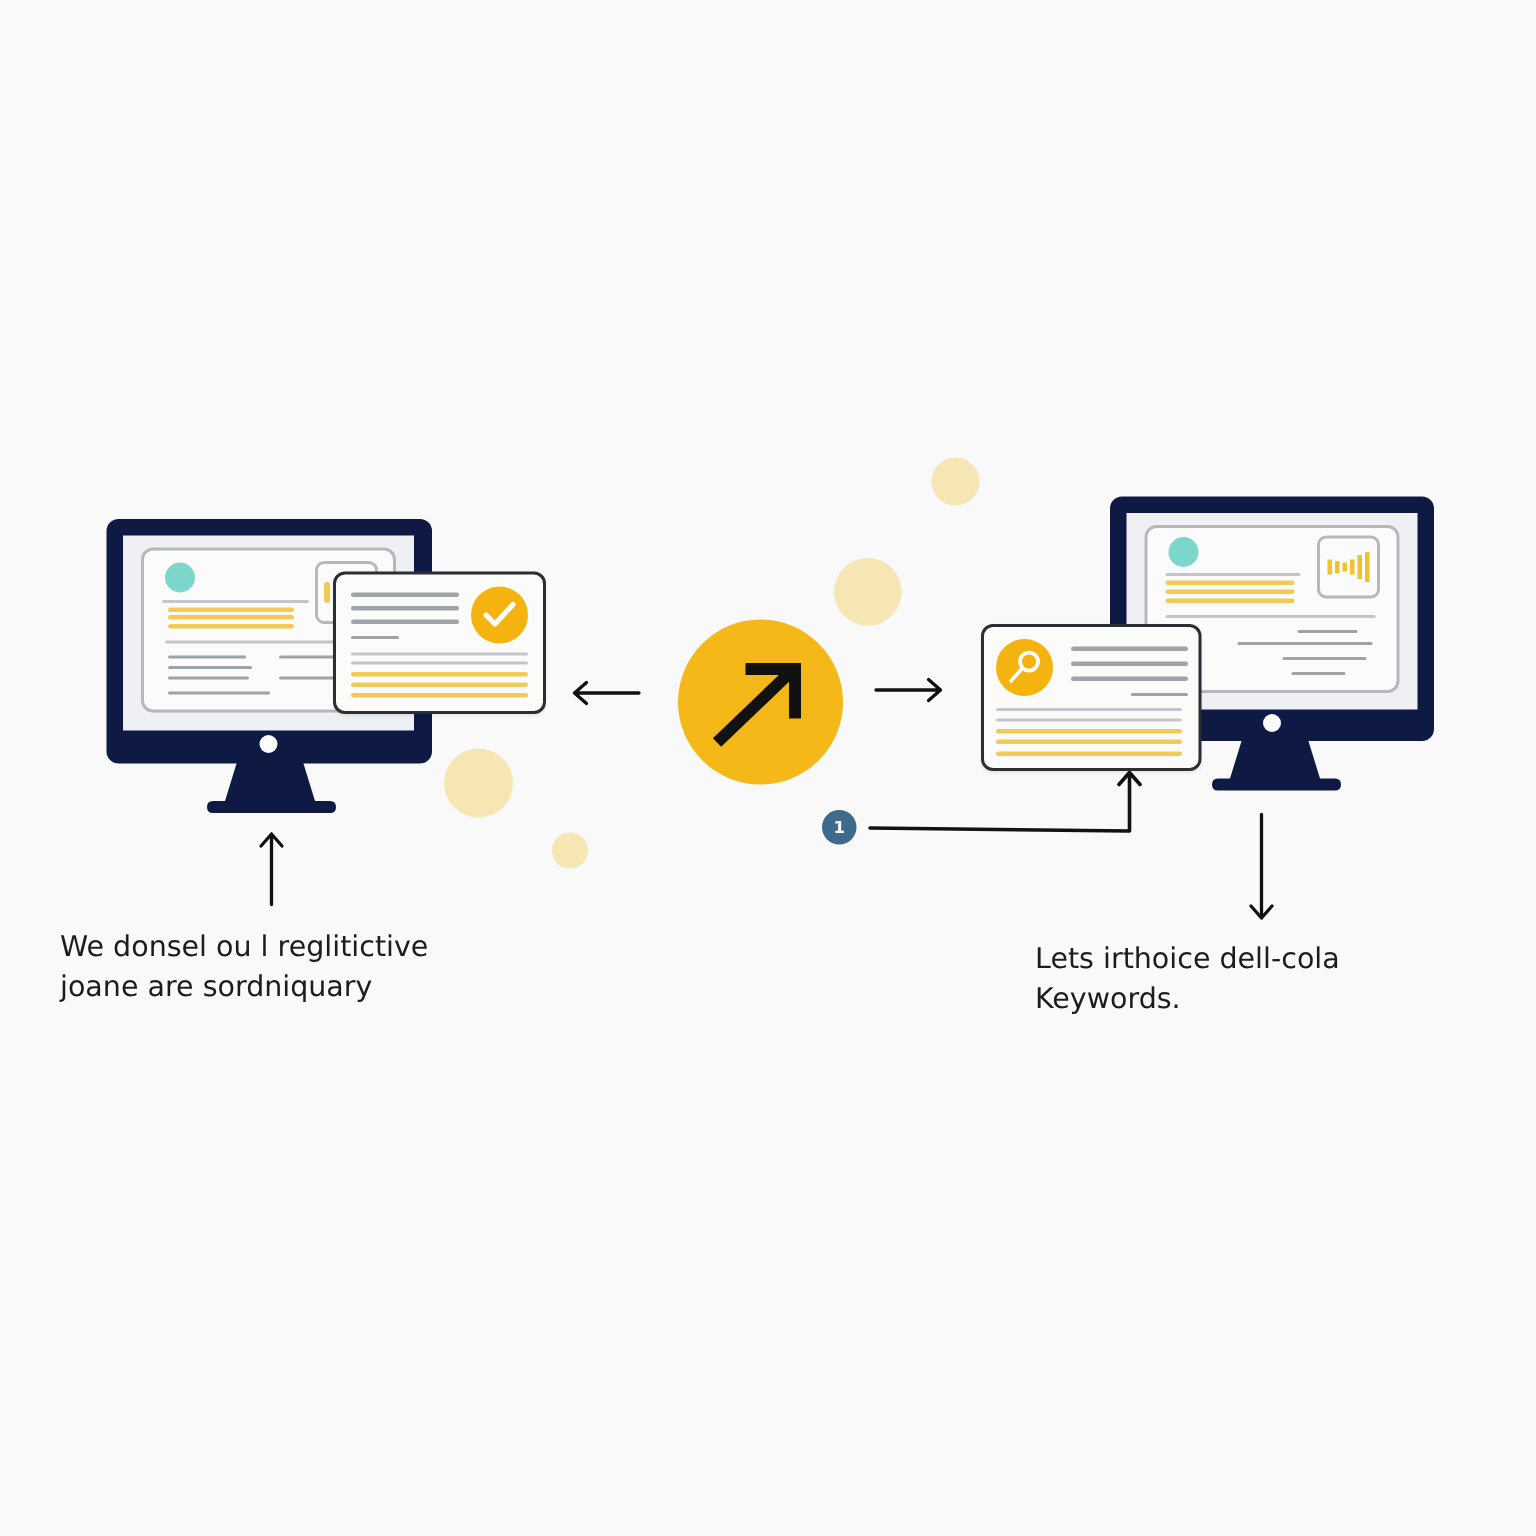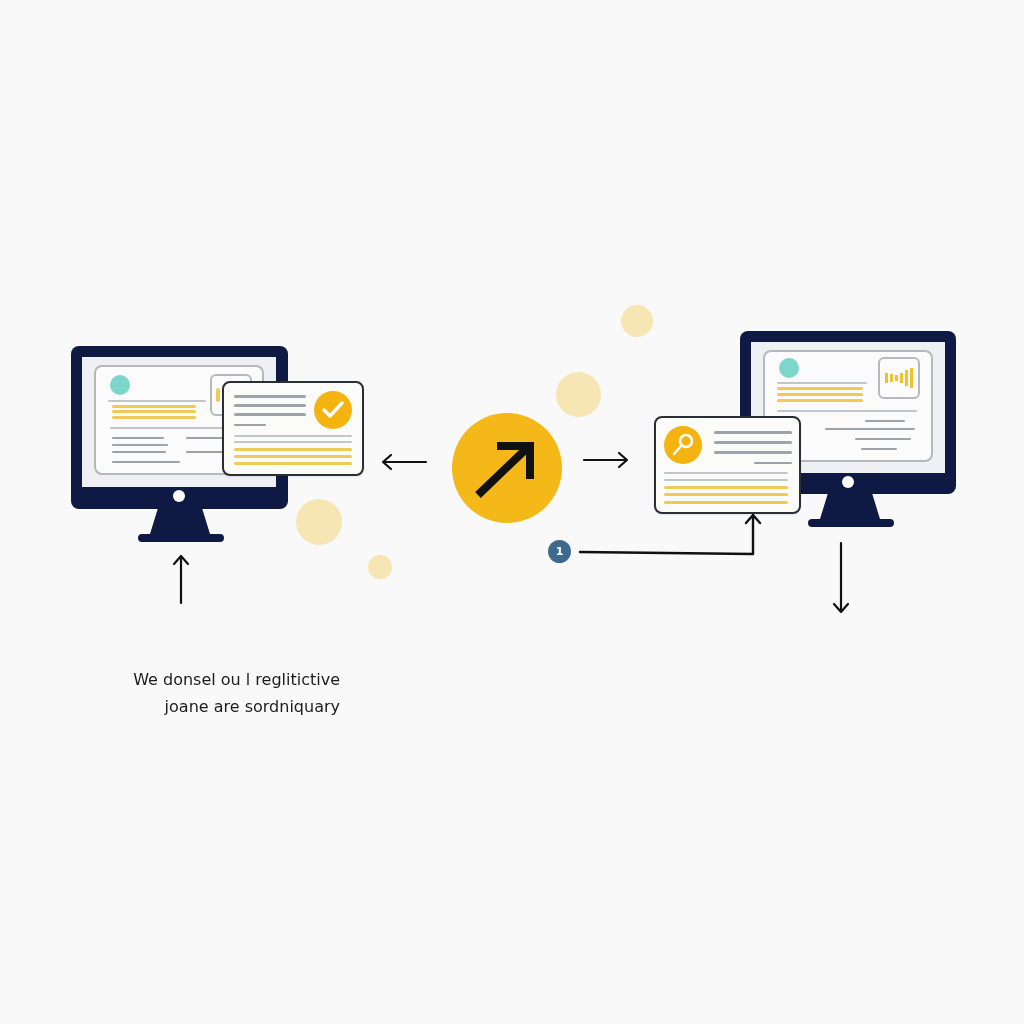--- a/index.html
+++ b/index.html
@@ -20,22 +20,22 @@
   .card {
     position:absolute; background:#fbfbfa; border:2px solid #2b2e33; border-radius:8px;
     box-shadow:0 1px 2px rgba(0,0,0,0.08);
   }
   .ln { position:absolute; height:3px; border-radius:2px; }
   .g { background:#9ea3a8; }
   .gl { background:#c2c6ca; }
   .y { background:#f0c957; }
   .dot { position:absolute; border-radius:50%; }
   .caption {
-    position:absolute; text-align:right; color:#1c1c1c;
-    font-family:"DejaVu Sans", sans-serif; font-size:16px; line-height:27px;margin-top:48px;
+    position:absolute; text-align:left; color:#1c1c1c;
+    font-family:"DejaVu Sans", sans-serif; font-size:19px; line-height:27px;
   }
   svg { position:absolute; overflow:visible; }
 </style>
 </head>
 <body>
 
 <div>
   <div class="monitor-frame" style="left:71px;top:346px;width:217px;height:163px;"></div>
   <div class="monitor-screen" style="left:82px;top:357px;width:194px;height:130px;"></div>
   <div class="panel" style="left:94px;top:365px;width:166px;height:106px;">
@@ -155,13 +155,15 @@
 </svg>
 <svg style="left:832px;top:541px;" width="18" height="74">
   <path d="M9 2 V71 M2 63 L9 71 L16 63" stroke="#111" stroke-width="2.2" fill="none" stroke-linecap="round" stroke-linejoin="round"></path>
 </svg>
 
 <div class="caption" style="left:40px;top:618px;width:300px;">
   <div>We donsel ou l reglitictive</div>
   <div>joane are sordniquary</div>
 </div>
 <div class="caption" style="left:690px;top:626px;width:290px;">
+  <div>Lets irthoice dell-cola</div>
+  <div>Keywords.</div>
 </div>
 
 </body></html>

